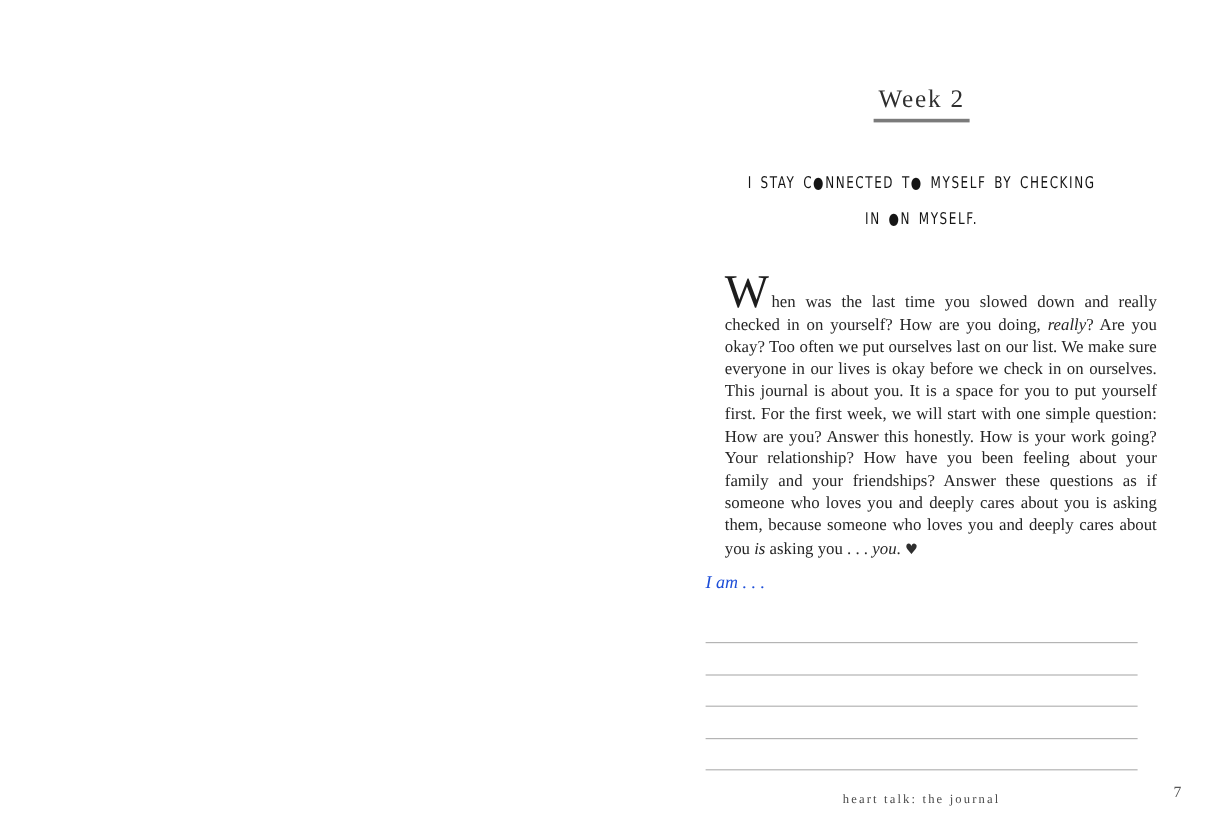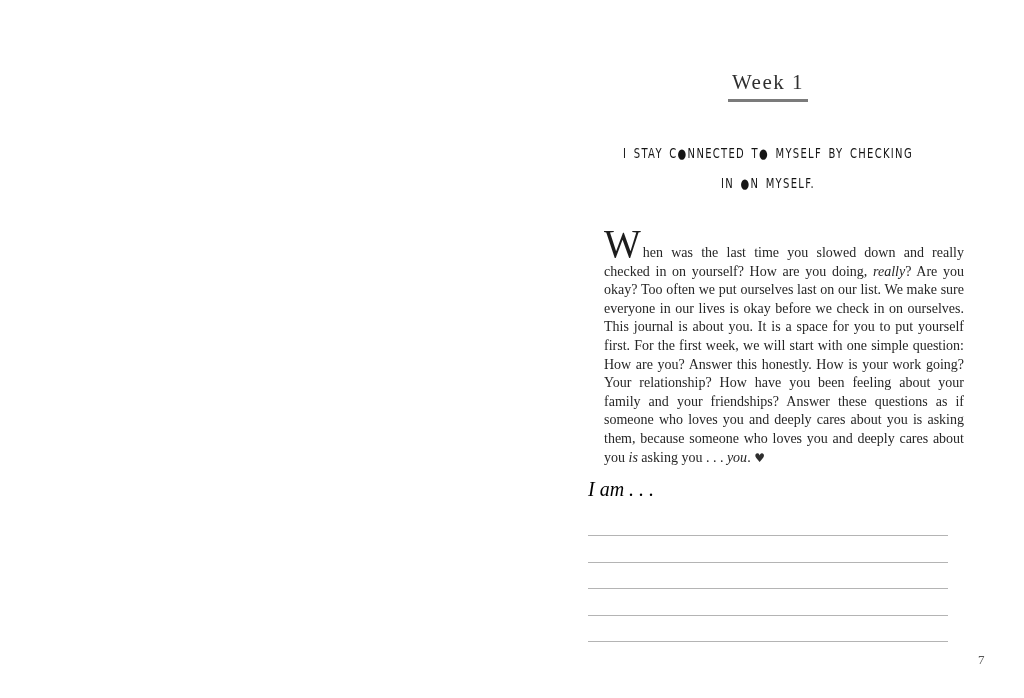--- a/index.html
+++ b/index.html
@@ -95,22 +95,22 @@
     color: #2e2e2e;
     font-family: "DejaVu Sans", sans-serif;
   }
 
   
   .prompt {
     position: absolute;
     top: 478px;
     margin: 0;
     font-style: italic;
-    font-size: 20px;
-    color: #000000;
+    font-size: 15px;
+    color: #1d4ed8;
   }
 
   
   .writing-lines {
     position: absolute;
     top: 510px;
     width: 100%;
   }
   .writing-line {
     height: 25.4px;
@@ -140,37 +140,40 @@
 </head>
 <body>
 
 <div class="spread">
   <div class="page-left"></div>
 
   <div class="page-right">
     <div class="text-column">
 
       <div class="heading-wrap">
-        <span class="heading">Week 1</span>
+        <span class="heading">Week 2</span>
       </div>
 
       <div class="affirmation">
         <div class="aff-line">I STAY C●NNECTED T● MYSELF BY CHECKING</div>
         <div class="aff-line">IN ●N MYSELF.</div>
       </div>
 
       <p class="body-text"><span class="raised-cap">W</span><span>hen was the last time you slowed down and really checked in on yourself? How are you doing, <em>really</em>? Are you okay? Too often we put ourselves last on our list. We make sure everyone in our lives is okay before we check in on ourselves. This journal is about you. It is a space for you to put yourself first. For the first week, we will start with one simple question: How are you? Answer this honestly.  How is your work going? Your relationship? How have you been feeling about your family and your friendships? Answer these questions as if someone who loves you and deeply cares about you is asking them, because someone who loves you and deeply cares about you <em>is</em> asking you . . . <em>you</em>. <span class="heart">♥</span></span></p>
 
       <p class="prompt">I am . . .</p>
 
       <div class="writing-lines">
           <div class="writing-line"></div>
           <div class="writing-line"></div>
           <div class="writing-line"></div>
           <div class="writing-line"></div>
           <div class="writing-line"></div>
         </div>
 
+      <div class="footer">
+        <span class="footer-title">heart talk: the journal</span>
+      </div>
     </div>
 
     <span class="page-number">7</span>
   </div>
 </div>
 
 </body></html>

